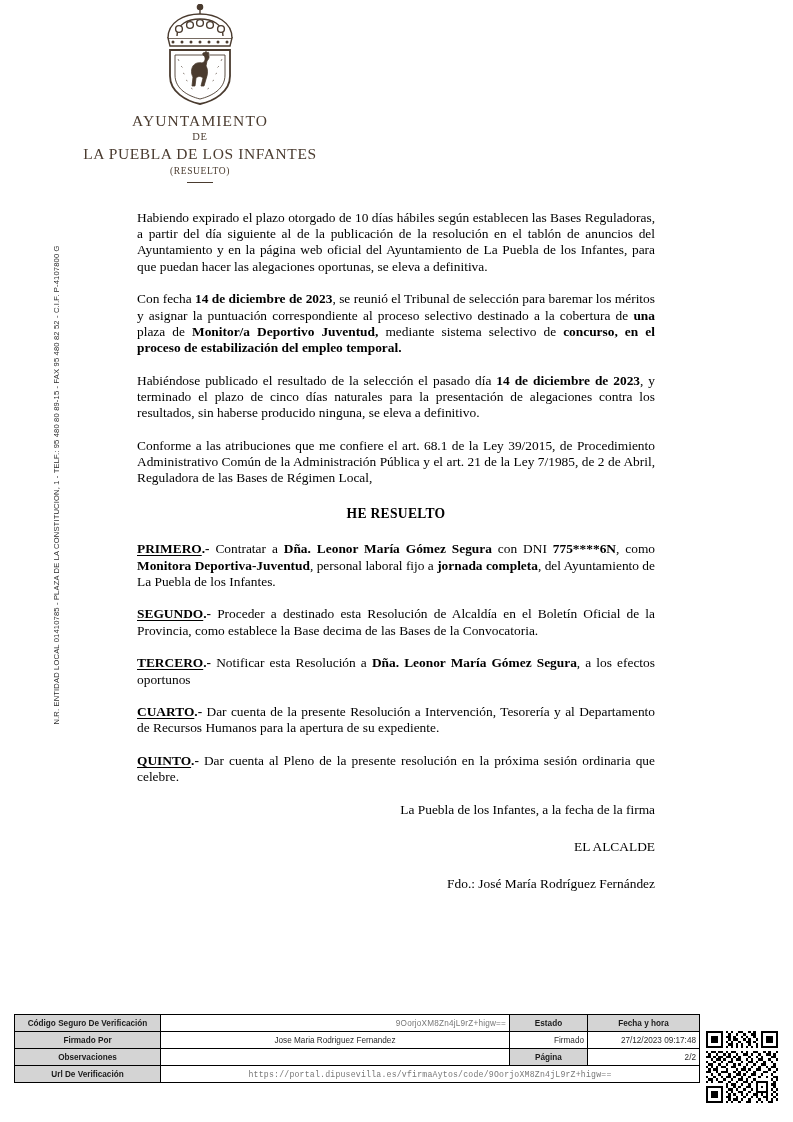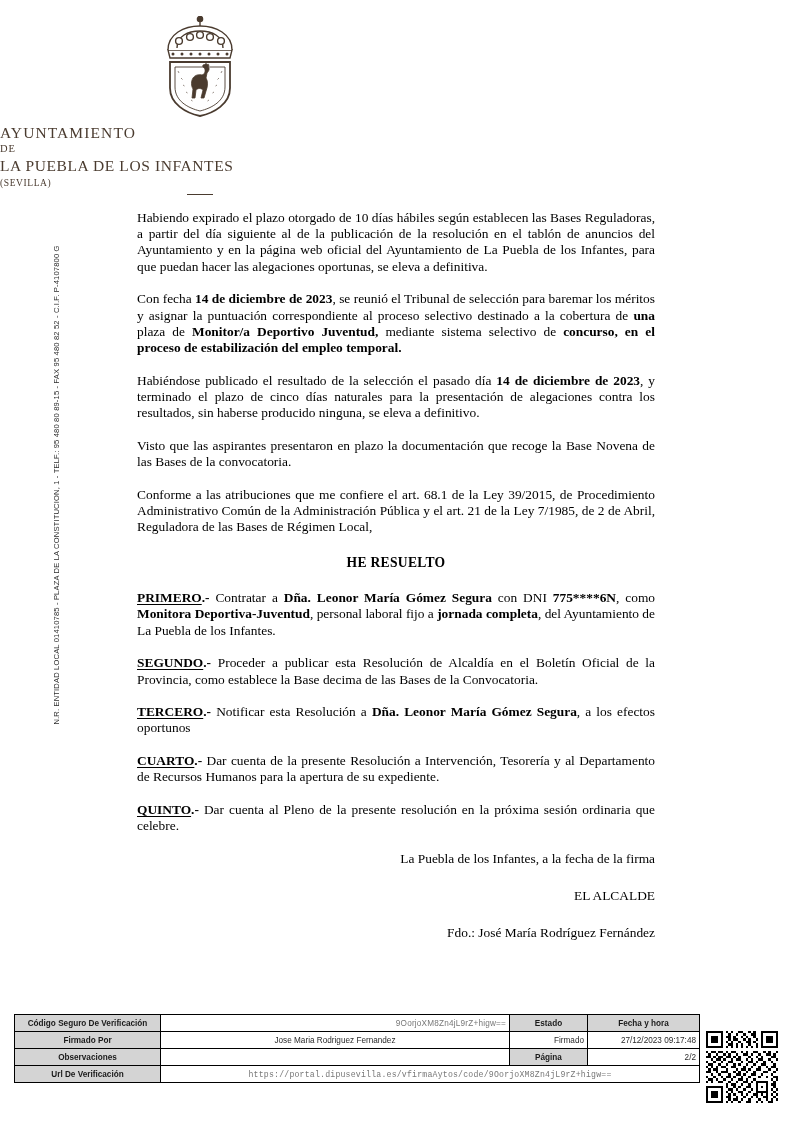--- a/index.html
+++ b/index.html
@@ -34,23 +34,23 @@
     font-family: "Liberation Sans", sans-serif;
     font-size: 7.6px;
     letter-spacing: 0.15px;
     color: #2c2c2c;
   }
 
   
   .letterhead {
     position: absolute;
     left: 0;
-    top: 16px;
+    top: 4px;
     width: 400px;
-    text-align: left;
+    text-align: center;
     color: #4a3b2f;
   }
   .crest {
     width: 104px;
     height: 102px;
     margin: 0 auto 6px auto;
     display: block;
   }
   .lh-line1 {
     font-family: "Liberation Serif", serif;
@@ -233,41 +233,40 @@
 
     <g stroke="#4a3b2f" stroke-width="0.7" fill="none" opacity="0.85">
       <path d="M30 55 L31 57 M33 62 L34.5 63.5 M35 69 L36.5 70 M38 76 L39.5 77 M43 84 L44.5 85"></path>
       <path d="M74 55 L73 57 M71 62 L69.5 63.5 M69 69 L67.5 70 M66 76 L64.5 77 M61 84 L59.5 85"></path>
     </g>
   </svg>
 
   <div class="lh-line1">AYUNTAMIENTO</div>
   <div class="lh-line2">DE</div>
   <div class="lh-line3">LA PUEBLA DE LOS INFANTES</div>
-  <div class="lh-line4">(SEVILLA)</div>
+  <div class="lh-line4">(RESUELTO)</div>
   <div class="lh-rule"></div>
 </div>
 
 <div class="doc-body">
 
   <p class="para"><span>Habiendo expirado el plazo otorgado de 10 días hábiles según establecen las Bases Reguladoras, a partir del día siguiente al de la publicación de la resolución en el tablón de anuncios del Ayuntamiento y en la página web oficial del Ayuntamiento de La Puebla de los Infantes, para que puedan hacer las alegaciones oportunas, se eleva a definitiva.</span></p>
 
   <p class="para"><span>Con fecha </span><span class="b">14 de diciembre de 2023</span><span>, se reunió el Tribunal de selección para baremar los méritos y asignar la puntuación correspondiente al proceso selectivo destinado a la cobertura de </span><span class="b">una</span><span> plaza de </span><span class="b">Monitor/a Deportivo Juventud,</span><span> mediante sistema selectivo de </span><span class="b">concurso, en el proceso de estabilización del empleo temporal.</span></p>
 
   <p class="para"><span>Habiéndose publicado el resultado de la selección el pasado día </span><span class="b">14 de diciembre de 2023</span><span>, y terminado el plazo de cinco días naturales para la presentación de alegaciones contra los resultados, sin haberse producido ninguna, se eleva a definitivo.</span></p>
 
-  <p class="para"><span>Visto que las aspirantes presentaron en plazo la documentación que recoge la Base Novena de las Bases de la convocatoria.</span></p>
 
   <p class="para"><span>Conforme a las atribuciones que me confiere el art. 68.1 de la Ley 39/2015, de Procedimiento Administrativo Común de la Administración Pública y el art. 21 de la Ley 7/1985, de 2 de Abril, Reguladora de las Bases de Régimen Local,</span></p>
 
   <div class="center-head">HE RESUELTO</div>
 
   <p class="para"><span class="ord">PRIMERO</span><span class="ord-tail">.-</span><span> Contratar a </span><span class="b">Dña. Leonor María Gómez Segura</span><span> con DNI </span><span class="b">775****6N</span><span>, como </span><span class="b">Monitora Deportiva-Juventud</span><span>, personal laboral fijo a </span><span class="b">jornada completa</span><span>, del Ayuntamiento de La Puebla de los Infantes.</span></p>
 
-  <p class="para"><span class="ord">SEGUNDO</span><span class="ord-tail">.-</span><span> Proceder a publicar esta Resolución de Alcaldía en el Boletín Oficial de la Provincia, como establece la Base decima de las Bases de la Convocatoria.</span></p>
+  <p class="para"><span class="ord">SEGUNDO</span><span class="ord-tail">.-</span><span> Proceder a destinado esta Resolución de Alcaldía en el Boletín Oficial de la Provincia, como establece la Base decima de las Bases de la Convocatoria.</span></p>
 
   <p class="para"><span class="ord">TERCERO</span><span class="ord-tail">.-</span><span> Notificar esta Resolución a </span><span class="b">Dña. Leonor María Gómez Segura</span><span>, a los efectos oportunos</span></p>
 
   <p class="para"><span class="ord">CUARTO</span><span class="ord-tail">.-</span><span> Dar cuenta de la presente Resolución a Intervención, Tesorería y al Departamento de Recursos Humanos para la apertura de su expediente.</span></p>
 
   <p class="para"><span class="ord">QUINTO</span><span class="ord-tail">.-</span><span> Dar cuenta al Pleno de la presente resolución en la próxima sesión ordinaria que celebre.</span></p>
 
   <div class="sig-block">
     <p class="sig-line">La Puebla de los Infantes, a la fecha de la firma</p>
     <div class="sig-gap-1"></div>

